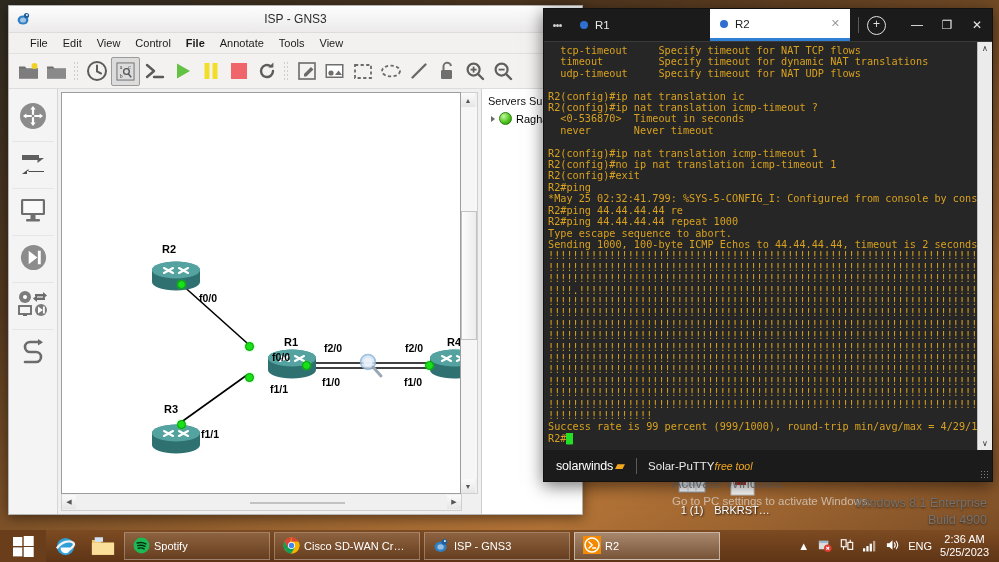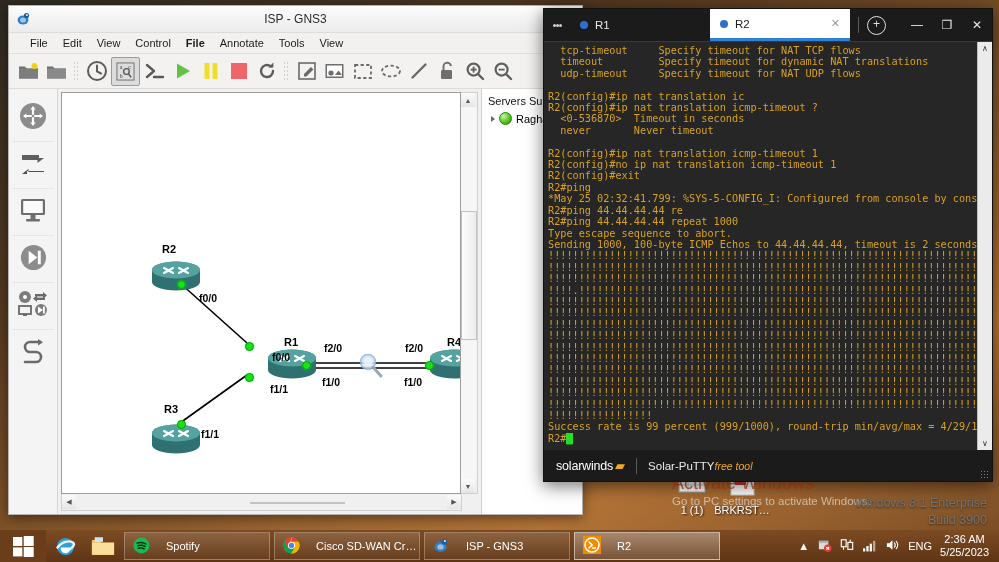--- a/index.html
+++ b/index.html
@@ -14,21 +14,21 @@
       radial-gradient(ellipse at 72% 58%, rgba(220,150,70,.55) 0%, rgba(150,90,40,.25) 35%, rgba(0,0,0,0) 70%),
       linear-gradient(155deg,#2e2a20 0%,#54381f 30%,#8b5a2b 58%,#b9793a 76%,#6d4523 100%);
   }
   
   .desk-icon{position:absolute;width:74px;text-align:center;color:#fff;
     font-size:11px;text-shadow:1px 1px 2px rgba(0,0,0,.85);}
   .desk-icon .glyph{display:block;margin:0 auto 2px;}
   
   #watermark{position:absolute;left:672px;top:473px;width:300px;color:#d9d3cc;
     text-shadow:none;pointer-events:none;opacity:.78;}
-  #watermark .wm-title{font-size:18px;line-height:21px;color:#c2410c;}
+  #watermark .wm-title{font-size:14px;line-height:21px;color:#737373;}
   #watermark .wm-sub{font-size:11.5px;line-height:15px;color:#ddd6cd;}
   #wininfo{position:absolute;right:12px;top:495px;text-align:right;color:#737373;
     font-size:12.5px;line-height:17px;text-shadow:0 1px 2px rgba(0,0,0,.5);}
 
   
   #gns3{position:absolute;left:8px;top:5px;width:573px;height:508px;
     background:#f0f0f0;border:1px solid #b4b4b4;
     box-shadow:0 3px 12px rgba(0,0,0,.45);display:flex;flex-direction:column;}
   #gns3-title{height:26px;background:linear-gradient(#fdfdfd,#eceaea);
     border-bottom:1px solid #dcdcdc;display:flex;align-items:center;position:relative;}
@@ -126,21 +126,21 @@
     background-size:3px 3px;opacity:.8;}
 
   
   #taskbar{position:absolute;left:0;bottom:0;width:999px;height:32px;
     background:linear-gradient(#7d4b22,#5e3516);display:flex;align-items:center;
     border-top:1px solid #a0apx;}
   #startbtn{width:46px;height:32px;display:flex;align-items:center;justify-content:center;
     background:#6b3e1b;cursor:pointer;}
   .qlaunch{width:38px;height:32px;display:flex;align-items:center;justify-content:center;cursor:pointer;}
   .tbtn{height:26px;min-width:128px;max-width:128px;margin:0 2px;display:flex;align-items:center;
-    gap:16px;padding:0 8px;border:1px solid rgba(255,255,255,.28);
+    gap:4px;padding:0 8px;border:1px solid rgba(255,255,255,.28);
     background:linear-gradient(rgba(255,255,255,.14),rgba(255,255,255,.03));
     color:#fff;font-size:11px;cursor:pointer;overflow:hidden;white-space:nowrap;}
   .tbtn.active{background:linear-gradient(rgba(255,255,255,.34),rgba(255,255,255,.14));
     border-color:rgba(255,255,255,.5);}
   #tray{margin-left:auto;display:flex;align-items:center;gap:8px;padding-right:10px;
     color:#fff;font-size:11px;}
   #clock{text-align:center;line-height:13px;font-size:11px;}
 </style>
 </head>
 <body>
@@ -172,21 +172,21 @@
   </span>
   <span>BRKRST…</span>
 </div>
 
 <div id="watermark">
   <div class="wm-title">Activate Windows</div>
   <div class="wm-sub">Go to PC settings to activate Windows.</div>
 </div>
 <div id="wininfo">
   <div>Windows 8.1 Enterprise</div>
-  <div>Build 3900</div>
+  <div>Build 4900</div>
 </div>
 
 <div id="gns3">
   <div id="gns3-title">
     <span id="gns3-appicon">
       <svg width="16" height="16" viewBox="0 0 16 16">
         <ellipse cx="7" cy="9" rx="5.4" ry="4.6" fill="#2f7fc4"></ellipse>
         <ellipse cx="7" cy="9" rx="3" ry="2.6" fill="#fff" opacity=".55"></ellipse>
         <circle cx="10.5" cy="4.5" r="2.6" fill="#1f5f9e"></circle>
         <circle cx="10.9" cy="4" r=".9" fill="#fff"></circle>

